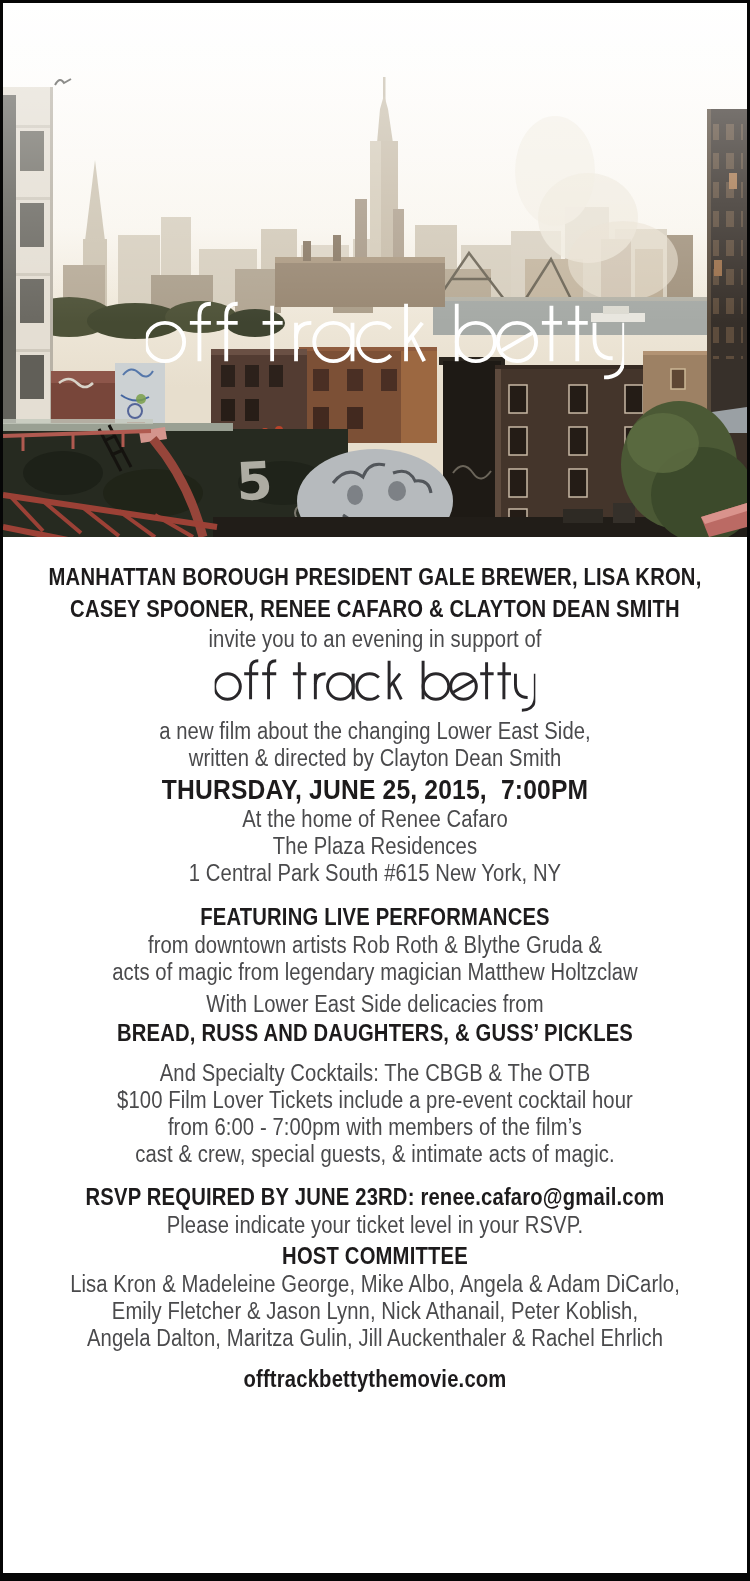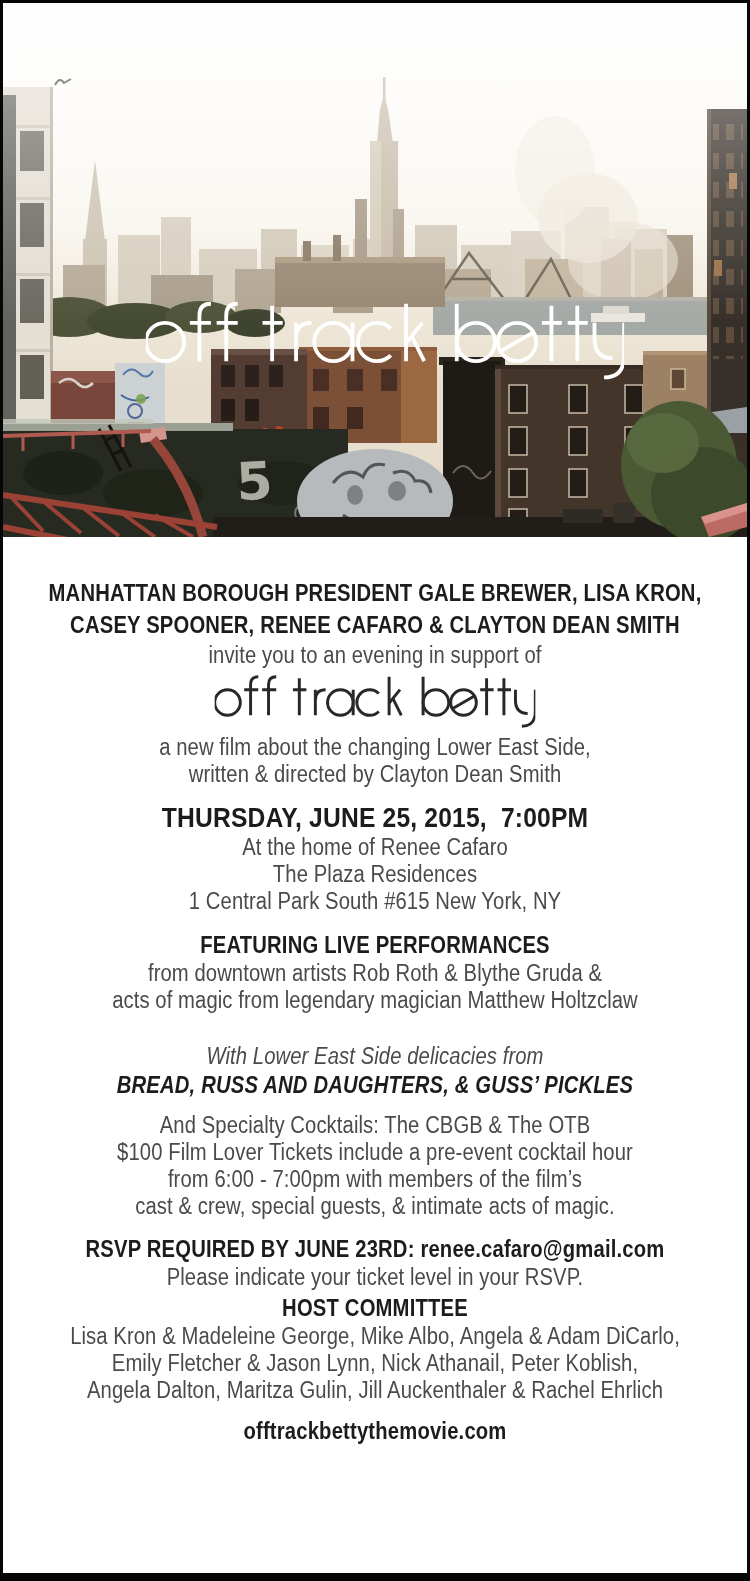--- a/index.html
+++ b/index.html
@@ -6,30 +6,30 @@
   .page{
     position:relative;width:750px;height:1581px;box-sizing:border-box;
     background:#ffffff;border:3px solid #060606;border-bottom-width:8px;
     overflow:hidden;font-family:"Liberation Sans",sans-serif;
   }
   
   .photo{position:relative;width:744px;height:534px;overflow:hidden;background:#f3efe7;}
   .photo svg.scene{display:block;width:744px;height:534px;}
   .hero-logo{position:absolute;left:142px;top:295px;color:#ffffff;}
   
-  .content{padding-top:40px;text-align:center;color:#1c1a1b;}
+  .content{padding-top:24px;text-align:center;color:#1c1a1b;}
   .line{white-space:nowrap;transform:scaleX(0.88);transform-origin:50% 50%;margin:0;}
   .hb {font-weight:bold;font-size:23px;line-height:32px;color:#1d1b1c;letter-spacing:.2px;}
   .hb2{font-weight:bold;font-size:23px;line-height:30px;color:#1d1b1c;letter-spacing:.2px;}
   .lt {font-weight:400;font-size:23px;line-height:27px;color:#4a4a4c;letter-spacing:.1px;}
   .date{font-weight:bold;font-size:28px;line-height:33px;color:#1d1b1c;letter-spacing:.2px;}
   .logo-black{display:block;margin:4px auto 2px auto;color:#29272a;}
-  .sec-event{margin-top:13px;}
+  .sec-event{margin-top:1px;}
   .sec-perf{margin-top:15px;}
-  .sec-food{margin-top:29px;font-style:italic;}
+  .sec-food{margin-top:5px;}
   .sec-cocktails{margin-top:12px;}
   .sec-door{margin-top:15px;}
   .sec-filmlover{}
   .sec-rsvp{margin-top:14px;}
   .sec-hostc{margin-top:2px;}
   .sec-web{margin-top:12px;}
 </style>
 </head>
 <body>
 

